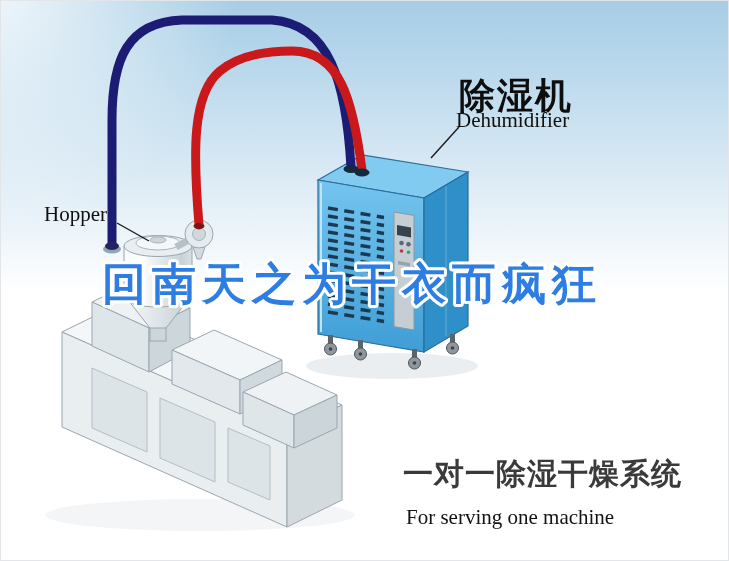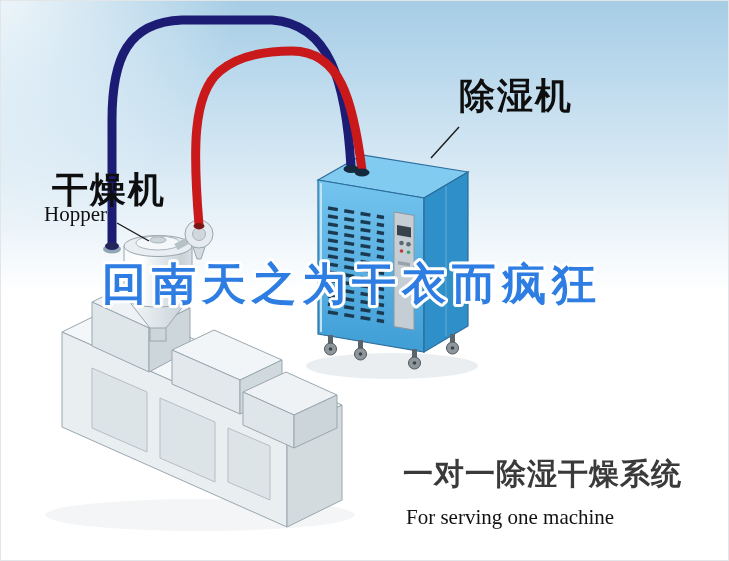--- a/index.html
+++ b/index.html
@@ -173,20 +173,20 @@
       <ellipse cx="351" cy="169" rx="7.5" ry="4" fill="#14283e"></ellipse>
       <ellipse cx="362" cy="172.5" rx="7.5" ry="4" fill="#14283e"></ellipse>
     </g>
 
     <line x1="117" y1="223" x2="149" y2="241" stroke="#1a1a1a" stroke-width="1.4"></line>
     <line x1="459" y1="127" x2="431" y2="158" stroke="#1a1a1a" stroke-width="1.4"></line>
 
     <text x="352" y="299" text-anchor="middle" font-size="44" font-weight="bold" letter-spacing="6" font-family="&quot;Liberation Sans&quot;,&quot;DejaVu Sans&quot;,sans-serif" fill="#2d7de2" stroke="#ffffff" stroke-width="6" stroke-linejoin="round" paint-order="stroke">回南天之为干衣而疯狂</text>
   </svg>
 
-  <div class="lbl lbl-dryer-zh">干燥机</div>
   <div class="lbl-en lbl-dryer-en">Hopper</div>
 
   <div class="lbl lbl-dehu-zh">除湿机</div>
+  <div class="lbl-en lbl-dehu-en">Dehumidifier</div>
 
   <div class="caption-zh">一对一除湿干燥系统</div>
   <div class="caption-en">For serving one machine</div>
 </div>
 
 </body></html>

